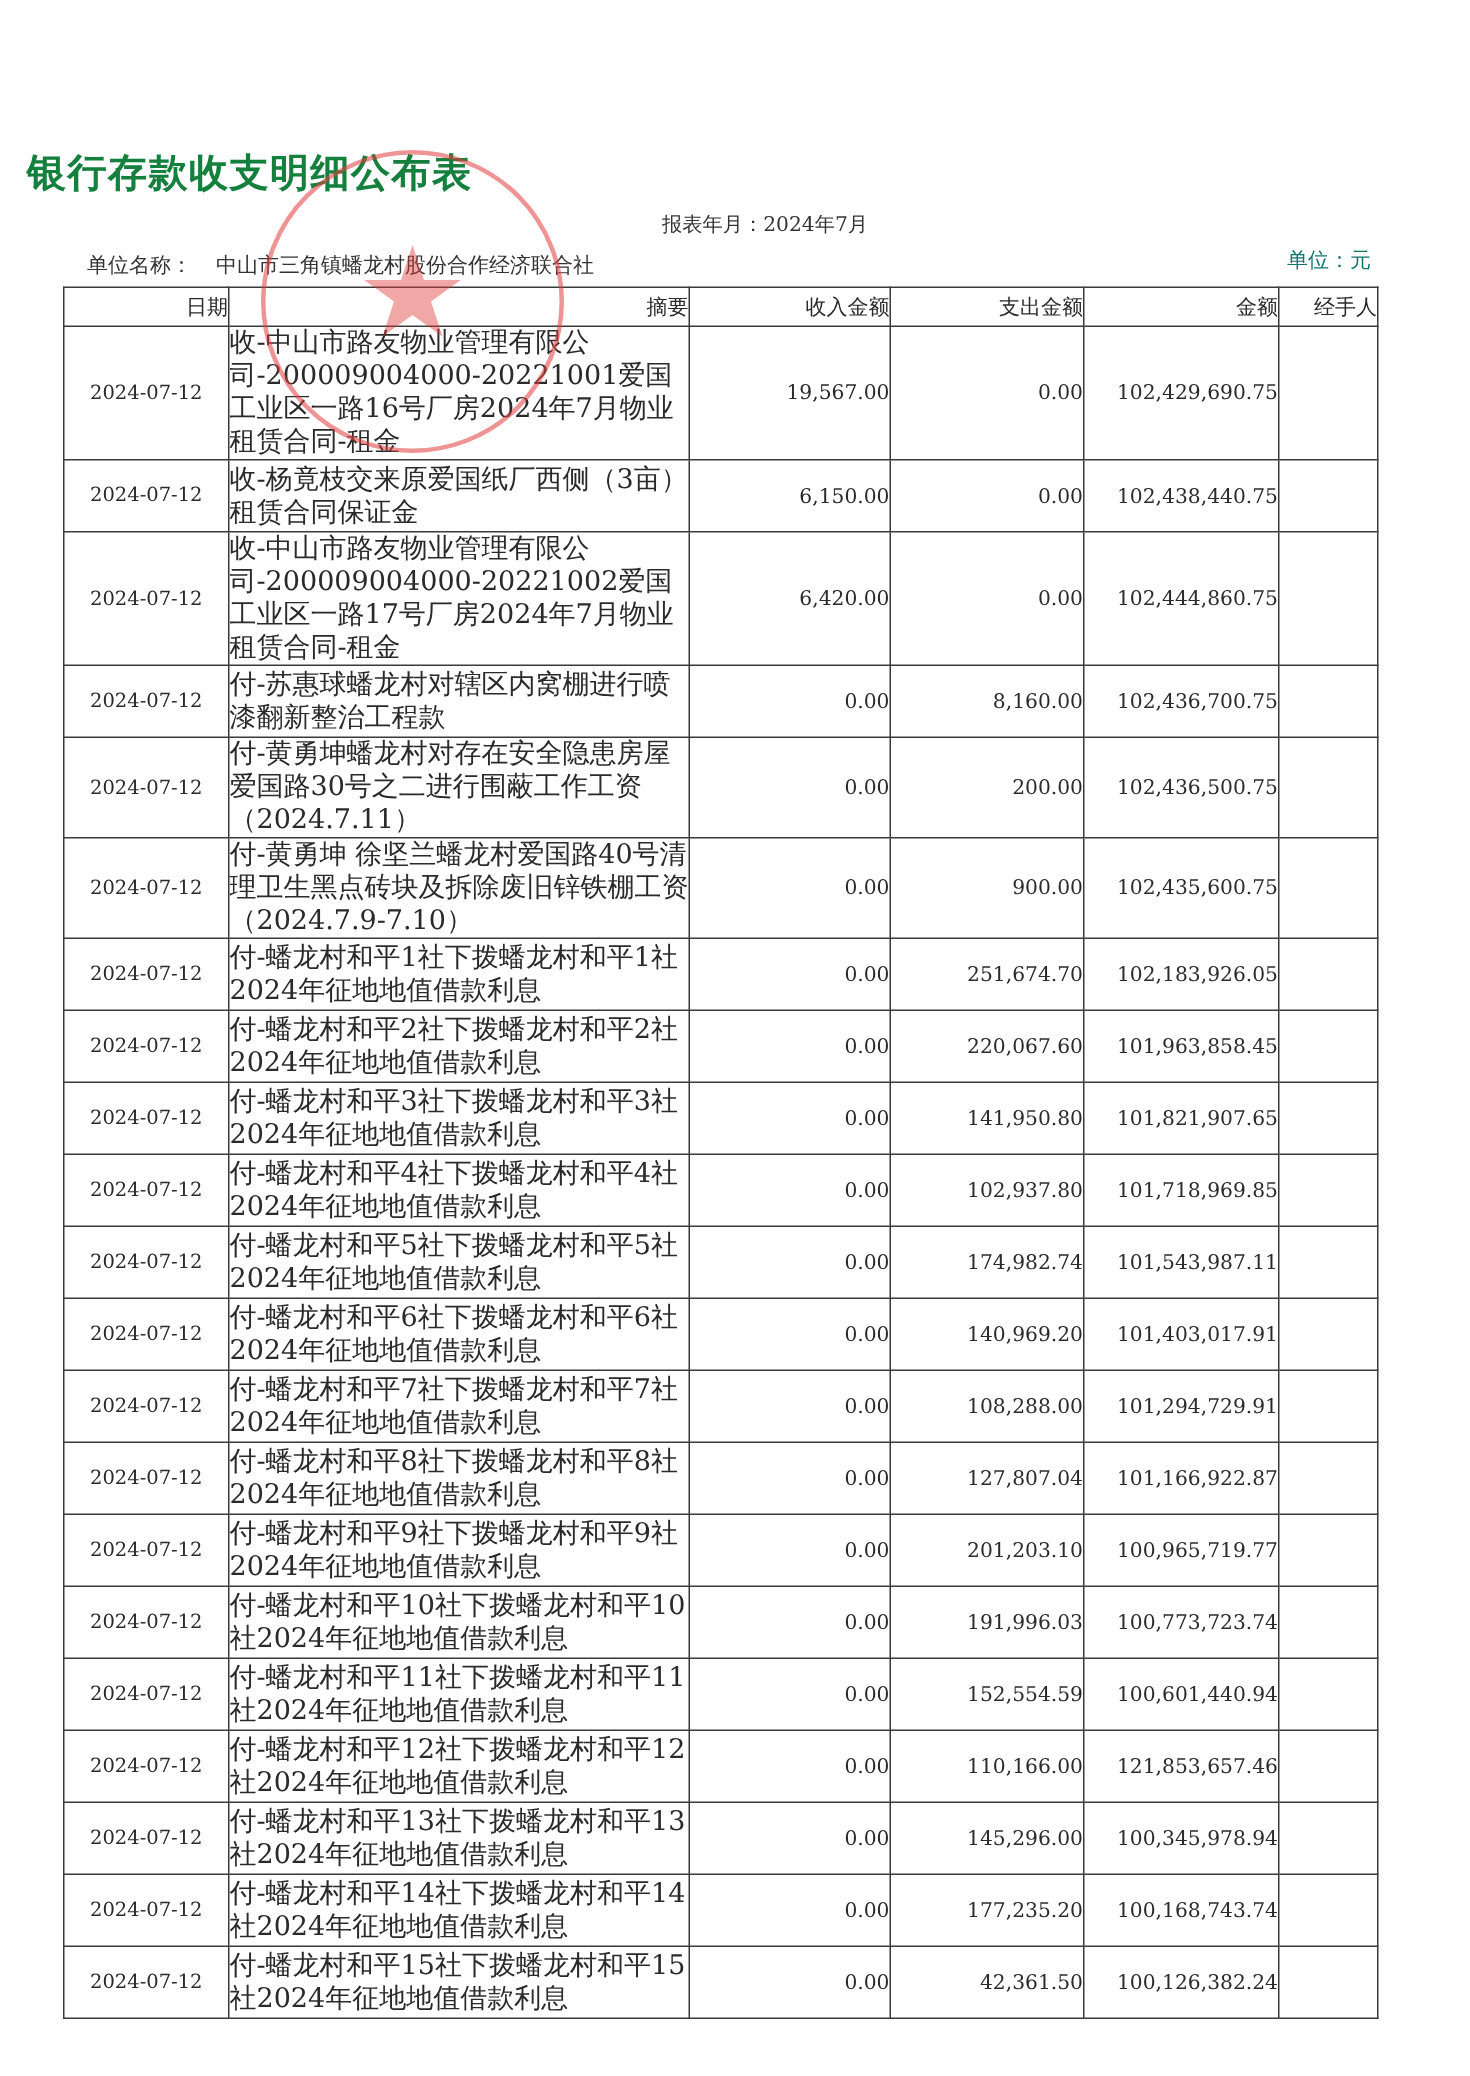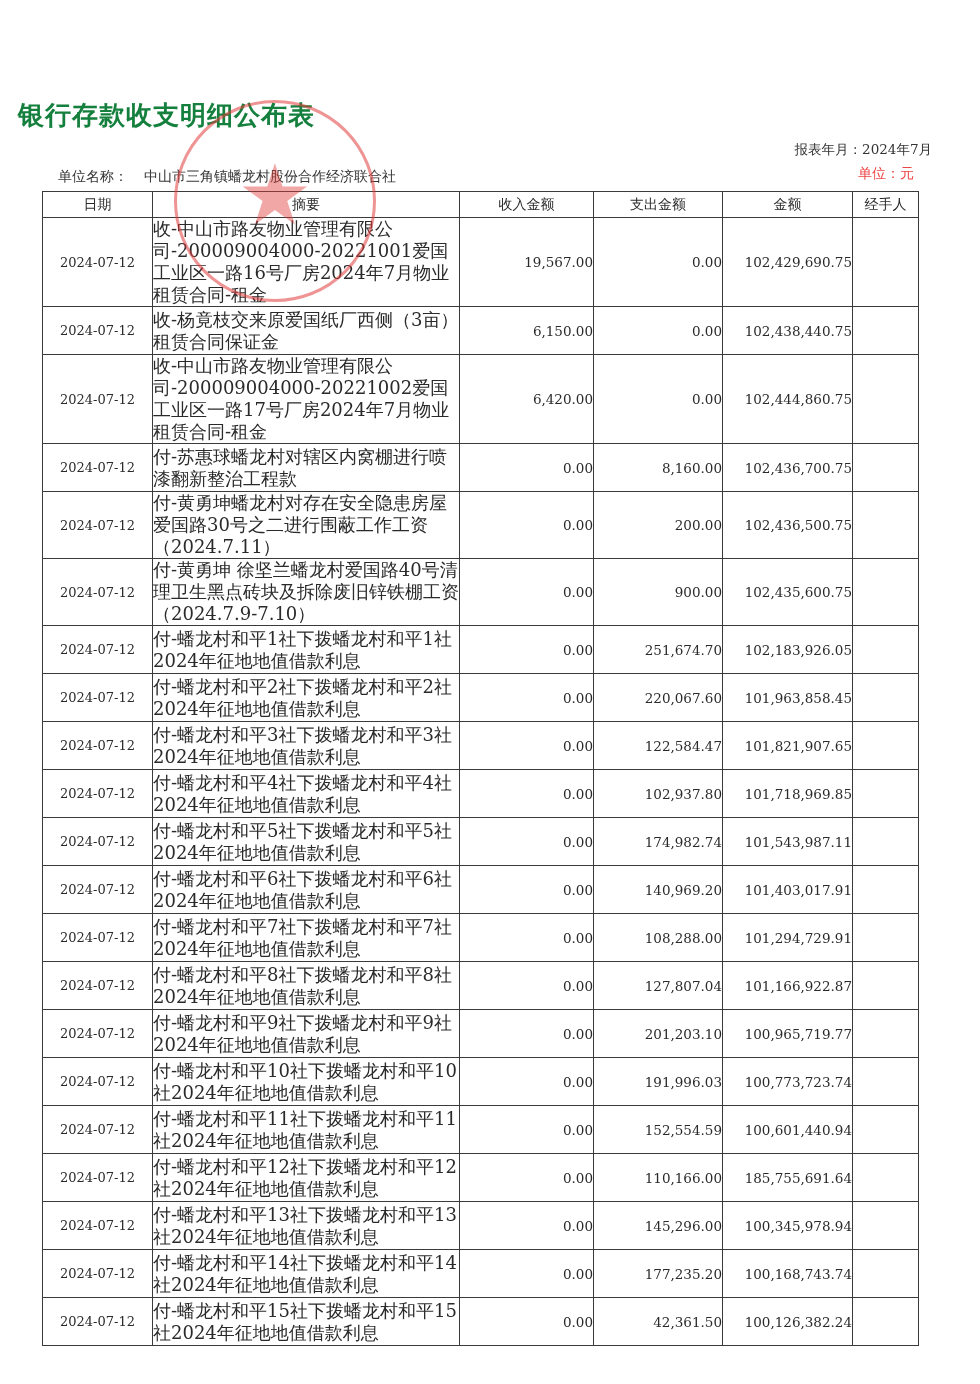--- a/index.html
+++ b/index.html
@@ -6,40 +6,40 @@
   body {
     width: 980px; height: 1384px; background: #ffffff; position: relative; overflow: hidden;
     font-family: "DejaVu Serif", "Liberation Serif", serif; color: #2a2a2a;
   }
   .title {
     position: absolute; top: 98px; left: 0; width: 980px; text-align: left;
     font-family: "DejaVu Sans", "Liberation Sans", sans-serif;
     font-size: 26px; font-weight: bold; color: #15803d; letter-spacing: 1px; padding-left: 18px;
   }
   .period {
-    position: absolute; top: 141px; left: 0; width: 932px; text-align: right;
-    font-size: 13.5px; color: #333;
+    position: absolute; top: 141px; left: 0; width: 932px; text-align: center;
+    font-size: 13.5px; color: #333; padding-left: 44px;
   }
   .unit-name {
     position: absolute; top: 168px; left: 58px; font-size: 14px; color: #333;
   }
   .unit-name .lbl { margin-right: 16px; text-align: center; }
   .currency {
-    position: absolute; top: 165px; right: 66px; font-size: 14px; color: #ef4444;
+    position: absolute; top: 165px; right: 66px; font-size: 14px; color: #0f766e;
   }
   table.ledger {
     position: absolute; top: 191px; left: 42px;
     border-collapse: collapse; table-layout: fixed; width: 876px;
     font-size: 13.5px;
   }
   table.ledger th, table.ledger td {
     border: 1.4px solid #3a3a3a; padding: 0; vertical-align: middle;
   }
   table.ledger th {
-    height: 25px; font-weight: normal; text-align: center; font-size: 14px;
+    height: 25px; font-weight: normal; text-align: right; font-size: 14px;
   }
   col.c-date { width: 110px; }
   col.c-desc { width: 307px; }
   col.c-in { width: 134px; }
   col.c-out { width: 129px; }
   col.c-bal { width: 130px; }
   col.c-hand { width: 66px; }
   td.date { text-align: center; font-size: 13px; }
   td.desc { text-align: left; padding: 2px 2px 2px 3px; line-height: 22px; font-size: 18px; }
   td.num { text-align: right; vertical-align: bottom; padding: 0 2px 6px 0; font-size: 13.5px; }
@@ -150,21 +150,21 @@
         <td class="desc">付-蟠龙村和平2社下拨蟠龙村和平2社2024年征地地值借款利息</td>
         <td class="num">0.00</td>
         <td class="num">220,067.60</td>
         <td class="num">101,963,858.45</td>
         <td class="hand"></td>
       </tr>
       <tr style="height: 48px;">
         <td class="date">2024-07-12</td>
         <td class="desc">付-蟠龙村和平3社下拨蟠龙村和平3社2024年征地地值借款利息</td>
         <td class="num">0.00</td>
-        <td class="num">122,584.47</td>
+        <td class="num">141,950.80</td>
         <td class="num">101,821,907.65</td>
         <td class="hand"></td>
       </tr>
       <tr style="height: 48px;">
         <td class="date">2024-07-12</td>
         <td class="desc">付-蟠龙村和平4社下拨蟠龙村和平4社2024年征地地值借款利息</td>
         <td class="num">0.00</td>
         <td class="num">102,937.80</td>
         <td class="num">101,718,969.85</td>
         <td class="hand"></td>
@@ -223,21 +223,21 @@
         <td class="num">0.00</td>
         <td class="num">152,554.59</td>
         <td class="num">100,601,440.94</td>
         <td class="hand"></td>
       </tr>
       <tr style="height: 48px;">
         <td class="date">2024-07-12</td>
         <td class="desc">付-蟠龙村和平12社下拨蟠龙村和平12社2024年征地地值借款利息</td>
         <td class="num">0.00</td>
         <td class="num">110,166.00</td>
-        <td class="num">185,755,691.64</td>
+        <td class="num">121,853,657.46</td>
         <td class="hand"></td>
       </tr>
       <tr style="height: 48px;">
         <td class="date">2024-07-12</td>
         <td class="desc">付-蟠龙村和平13社下拨蟠龙村和平13社2024年征地地值借款利息</td>
         <td class="num">0.00</td>
         <td class="num">145,296.00</td>
         <td class="num">100,345,978.94</td>
         <td class="hand"></td>
       </tr>

